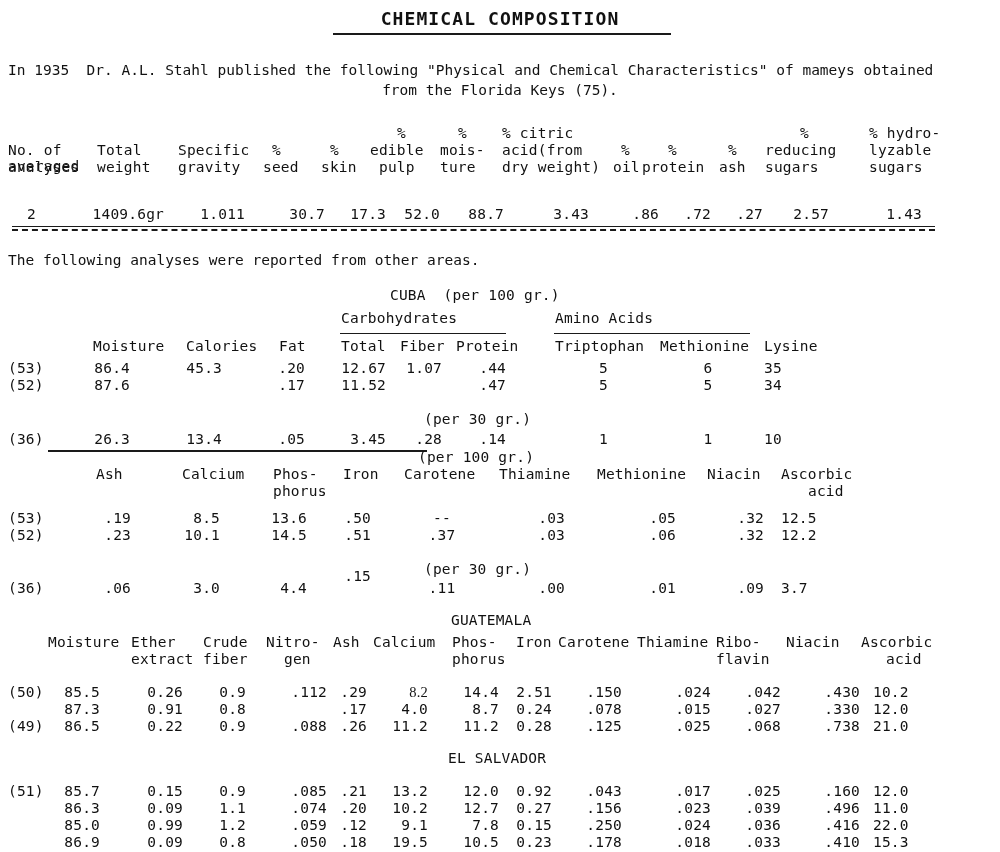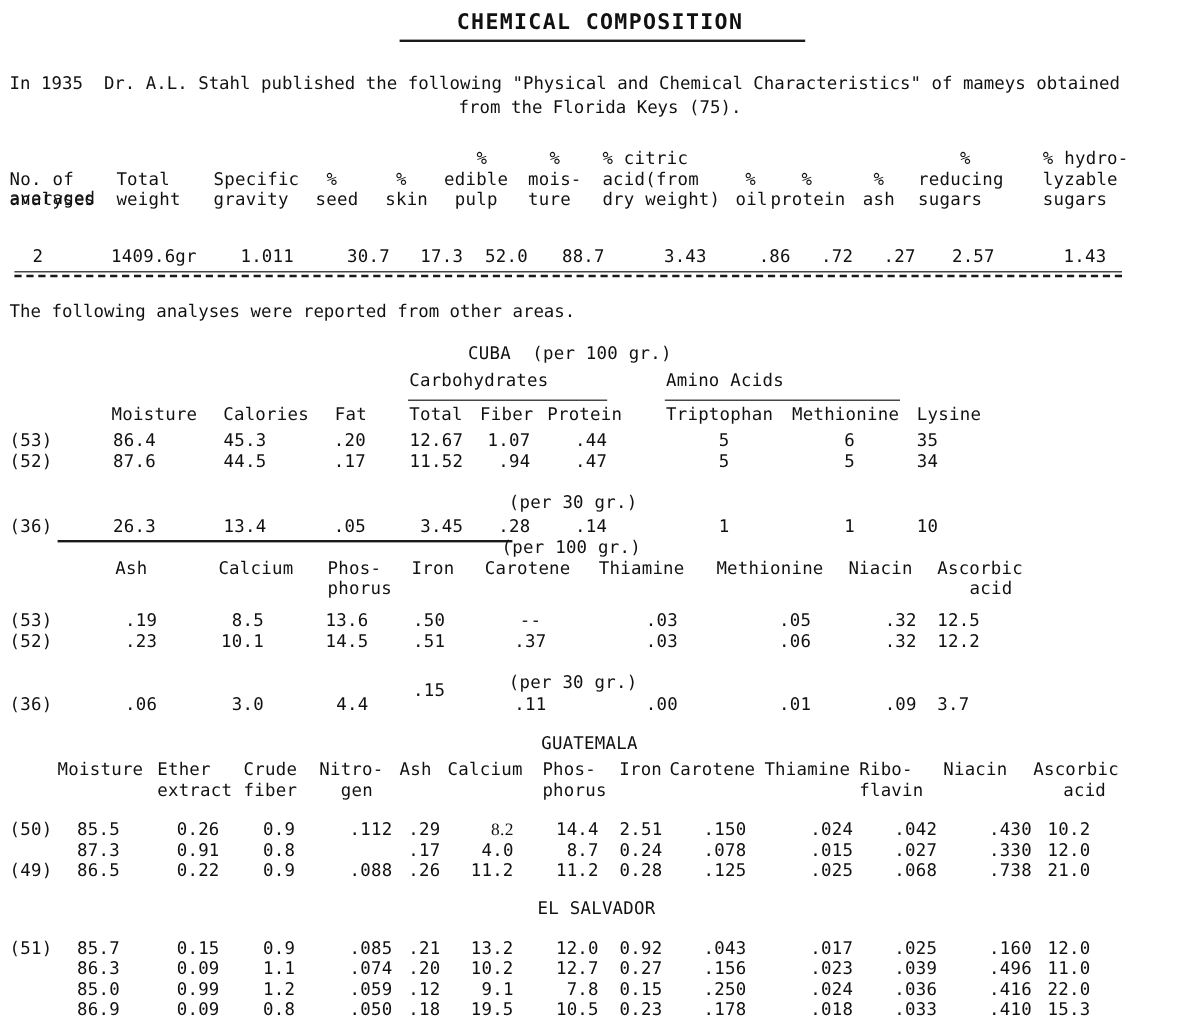--- a/index.html
+++ b/index.html
@@ -170,24 +170,22 @@
   <div class="t r" style="left:0px; top:360px; width:305px;">.20</div>
   <div class="t r" style="left:0px; top:360px; width:386px;">12.67</div>
   <div class="t r" style="left:0px; top:360px; width:442px;">1.07</div>
   <div class="t r" style="left:0px; top:360px; width:506px;">.44</div>
   <div class="t c" style="left:555px; top:360px; width:97px;">5</div>
   <div class="t c" style="left:660px; top:360px; width:96px;">6</div>
   <div class="t" style="left:764px; top:360px;">35</div>
 
   <div class="t" style="left:8px; top:377px;">(52)</div>
   <div class="t r" style="left:0px; top:377px; width:130px;">87.6</div>
-  <div class="t r" style="left:0px; top:377px; width:222px;">44.5</div>
   <div class="t r" style="left:0px; top:377px; width:305px;">.17</div>
   <div class="t r" style="left:0px; top:377px; width:386px;">11.52</div>
-  <div class="t r" style="left:0px; top:377px; width:442px;">.94</div>
   <div class="t r" style="left:0px; top:377px; width:506px;">.47</div>
   <div class="t c" style="left:555px; top:377px; width:97px;">5</div>
   <div class="t c" style="left:660px; top:377px; width:96px;">5</div>
   <div class="t" style="left:764px; top:377px;">34</div>
 
   <div class="t" style="left:424px; top:411px;">(per 30 gr.)</div>
 
   <div class="t" style="left:8px; top:431px;">(36)</div>
   <div class="t r" style="left:0px; top:431px; width:130px;">26.3</div>
   <div class="t r" style="left:0px; top:431px; width:222px;">13.4</div>

